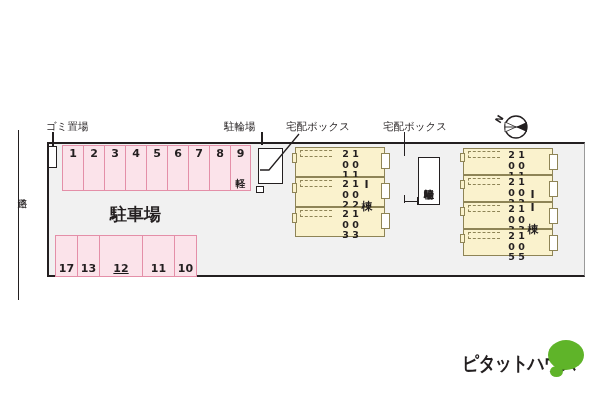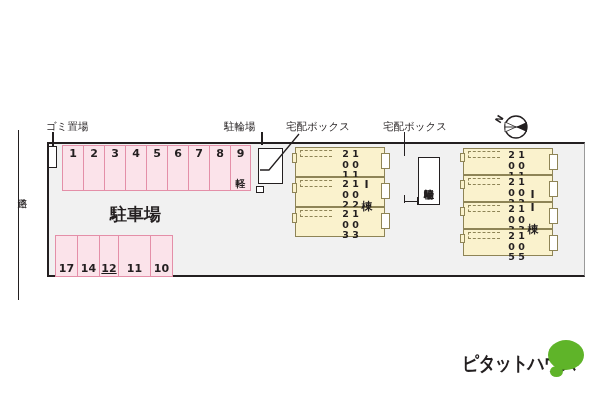--- a/index.html
+++ b/index.html
@@ -302,23 +302,23 @@
     </div>
   </div>
 
   <div class="lot-label" style="left:110px; top:203px;">駐車場</div>
 
   <div class="stall-row" style="left:55px; top:235px; height:42px;">
     <div class="stall bottom-row" style="width:23px; height:42px;">
       <span class="stall-num">17</span>
     </div>
     <div class="stall bottom-row" style="width:23px; height:42px;">
-      <span class="stall-num">14</span>
-    </div>
-    <div class="stall bottom-row" style="width:20px; height:42px;text-decoration:underline;">
+      <span class="stall-num">13</span>
+    </div>
+    <div class="stall bottom-row" style="width:44px; height:42px;text-decoration:underline;">
       <span class="stall-num">12</span>
     </div>
     <div class="stall bottom-row" style="width:33px; height:42px;">
       <span class="stall-num">11</span>
     </div>
     <div class="stall bottom-row" style="width:23px; height:42px;">
       <span class="stall-num">10</span>
     </div>
   </div>
 

